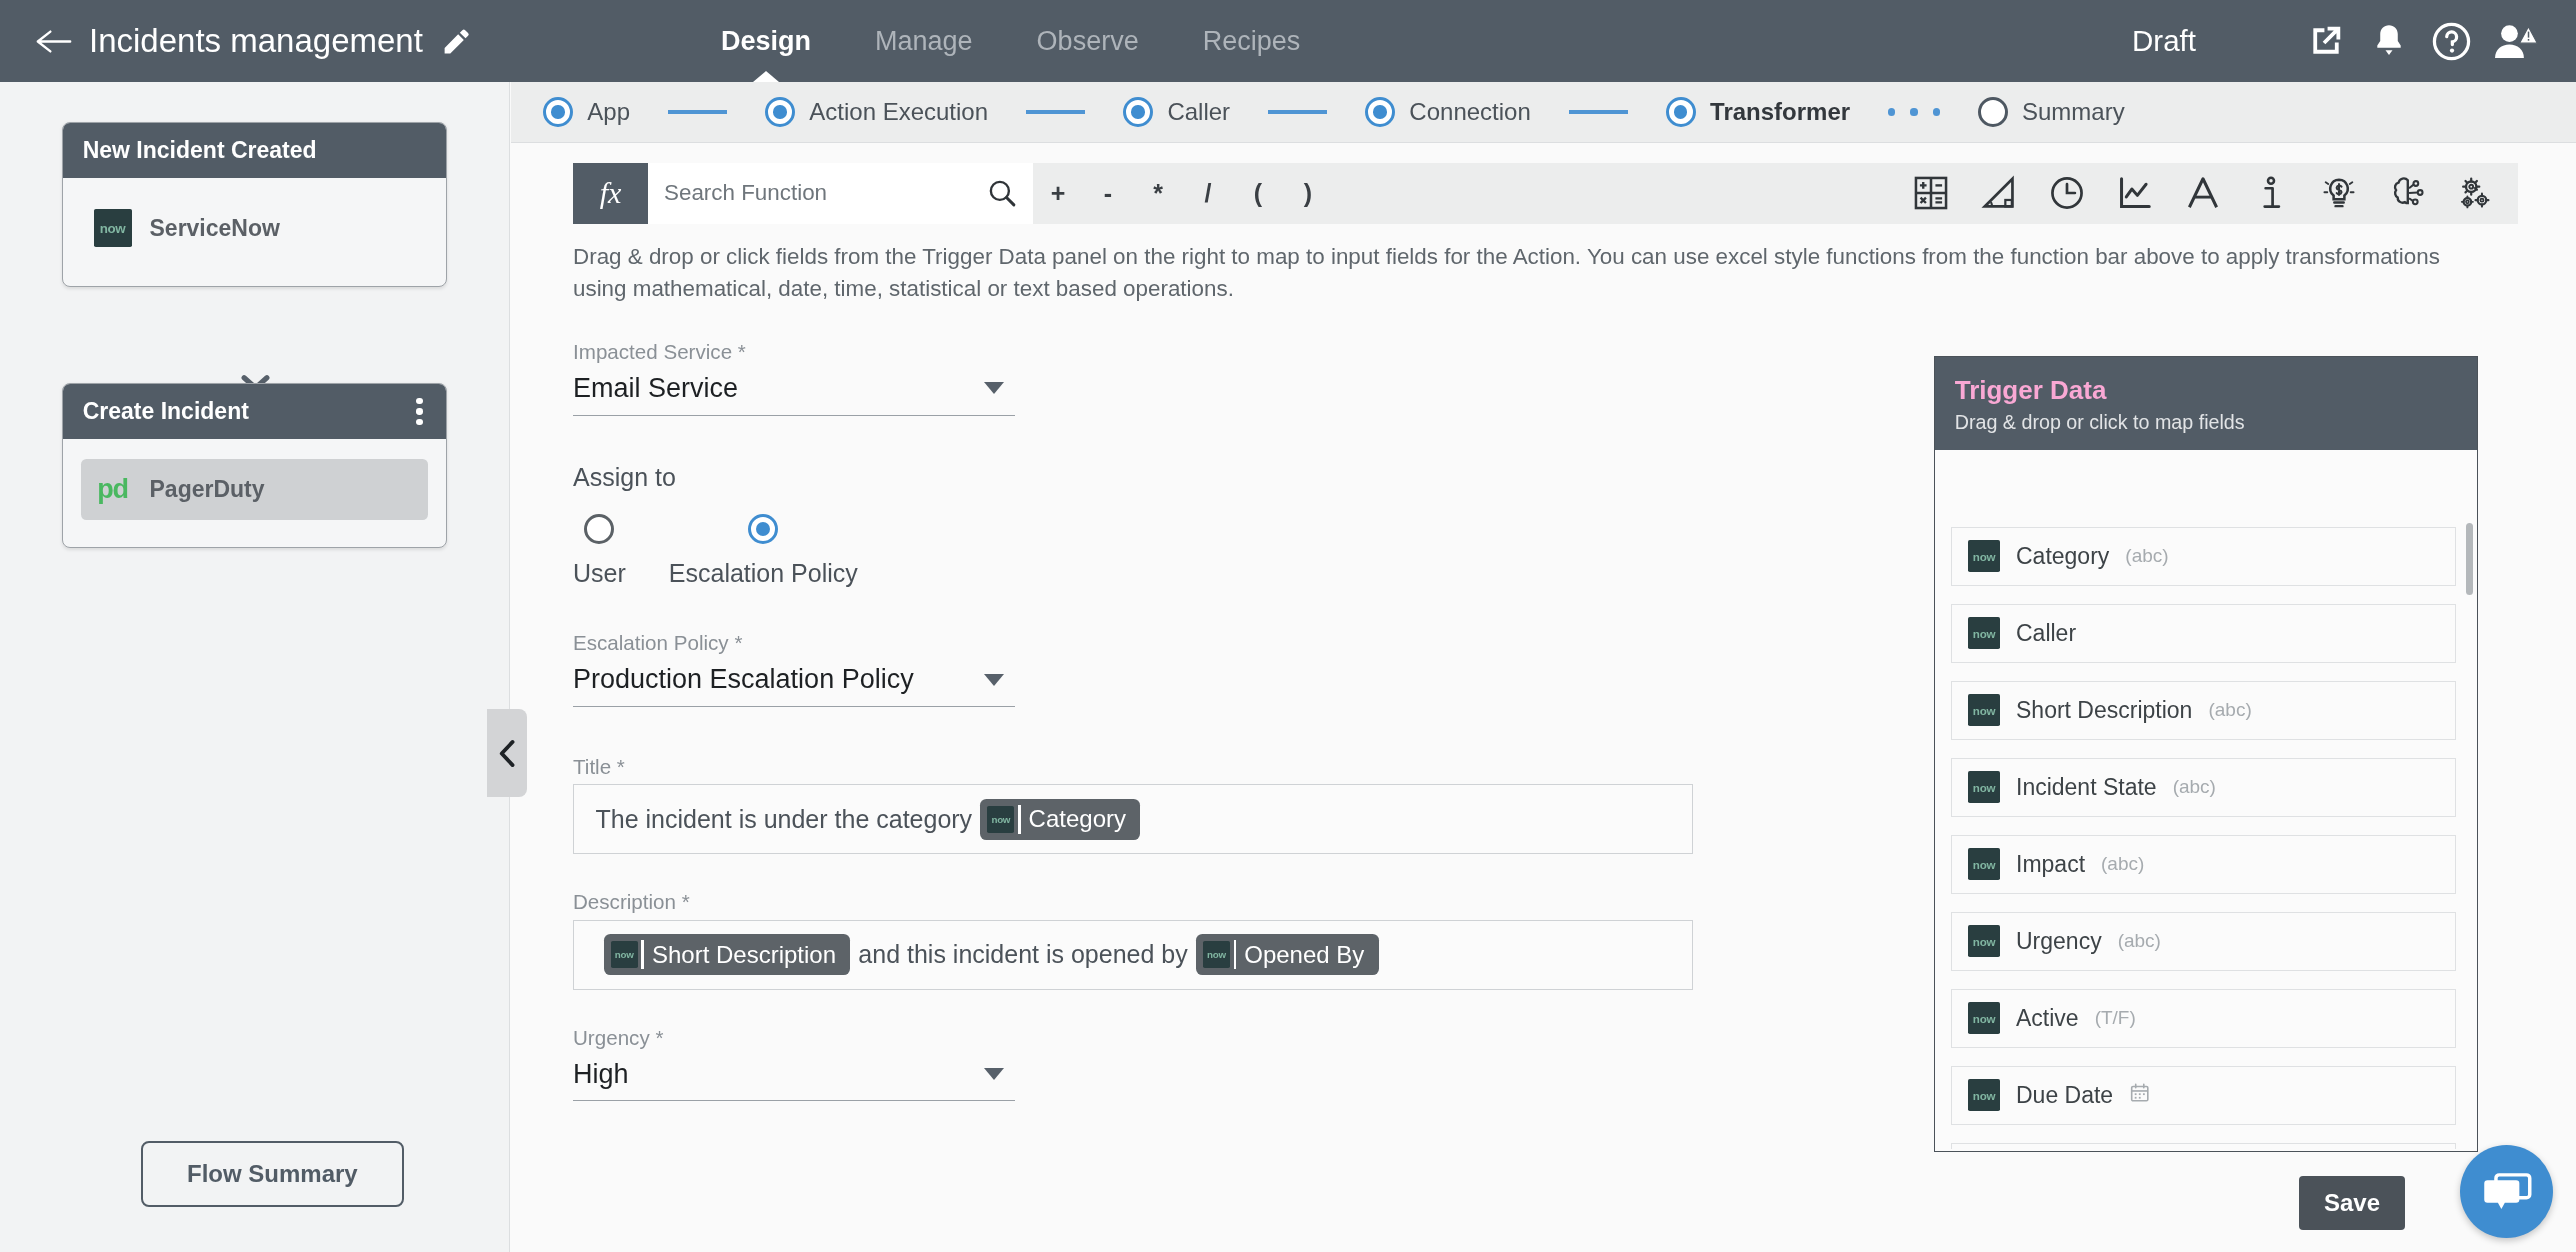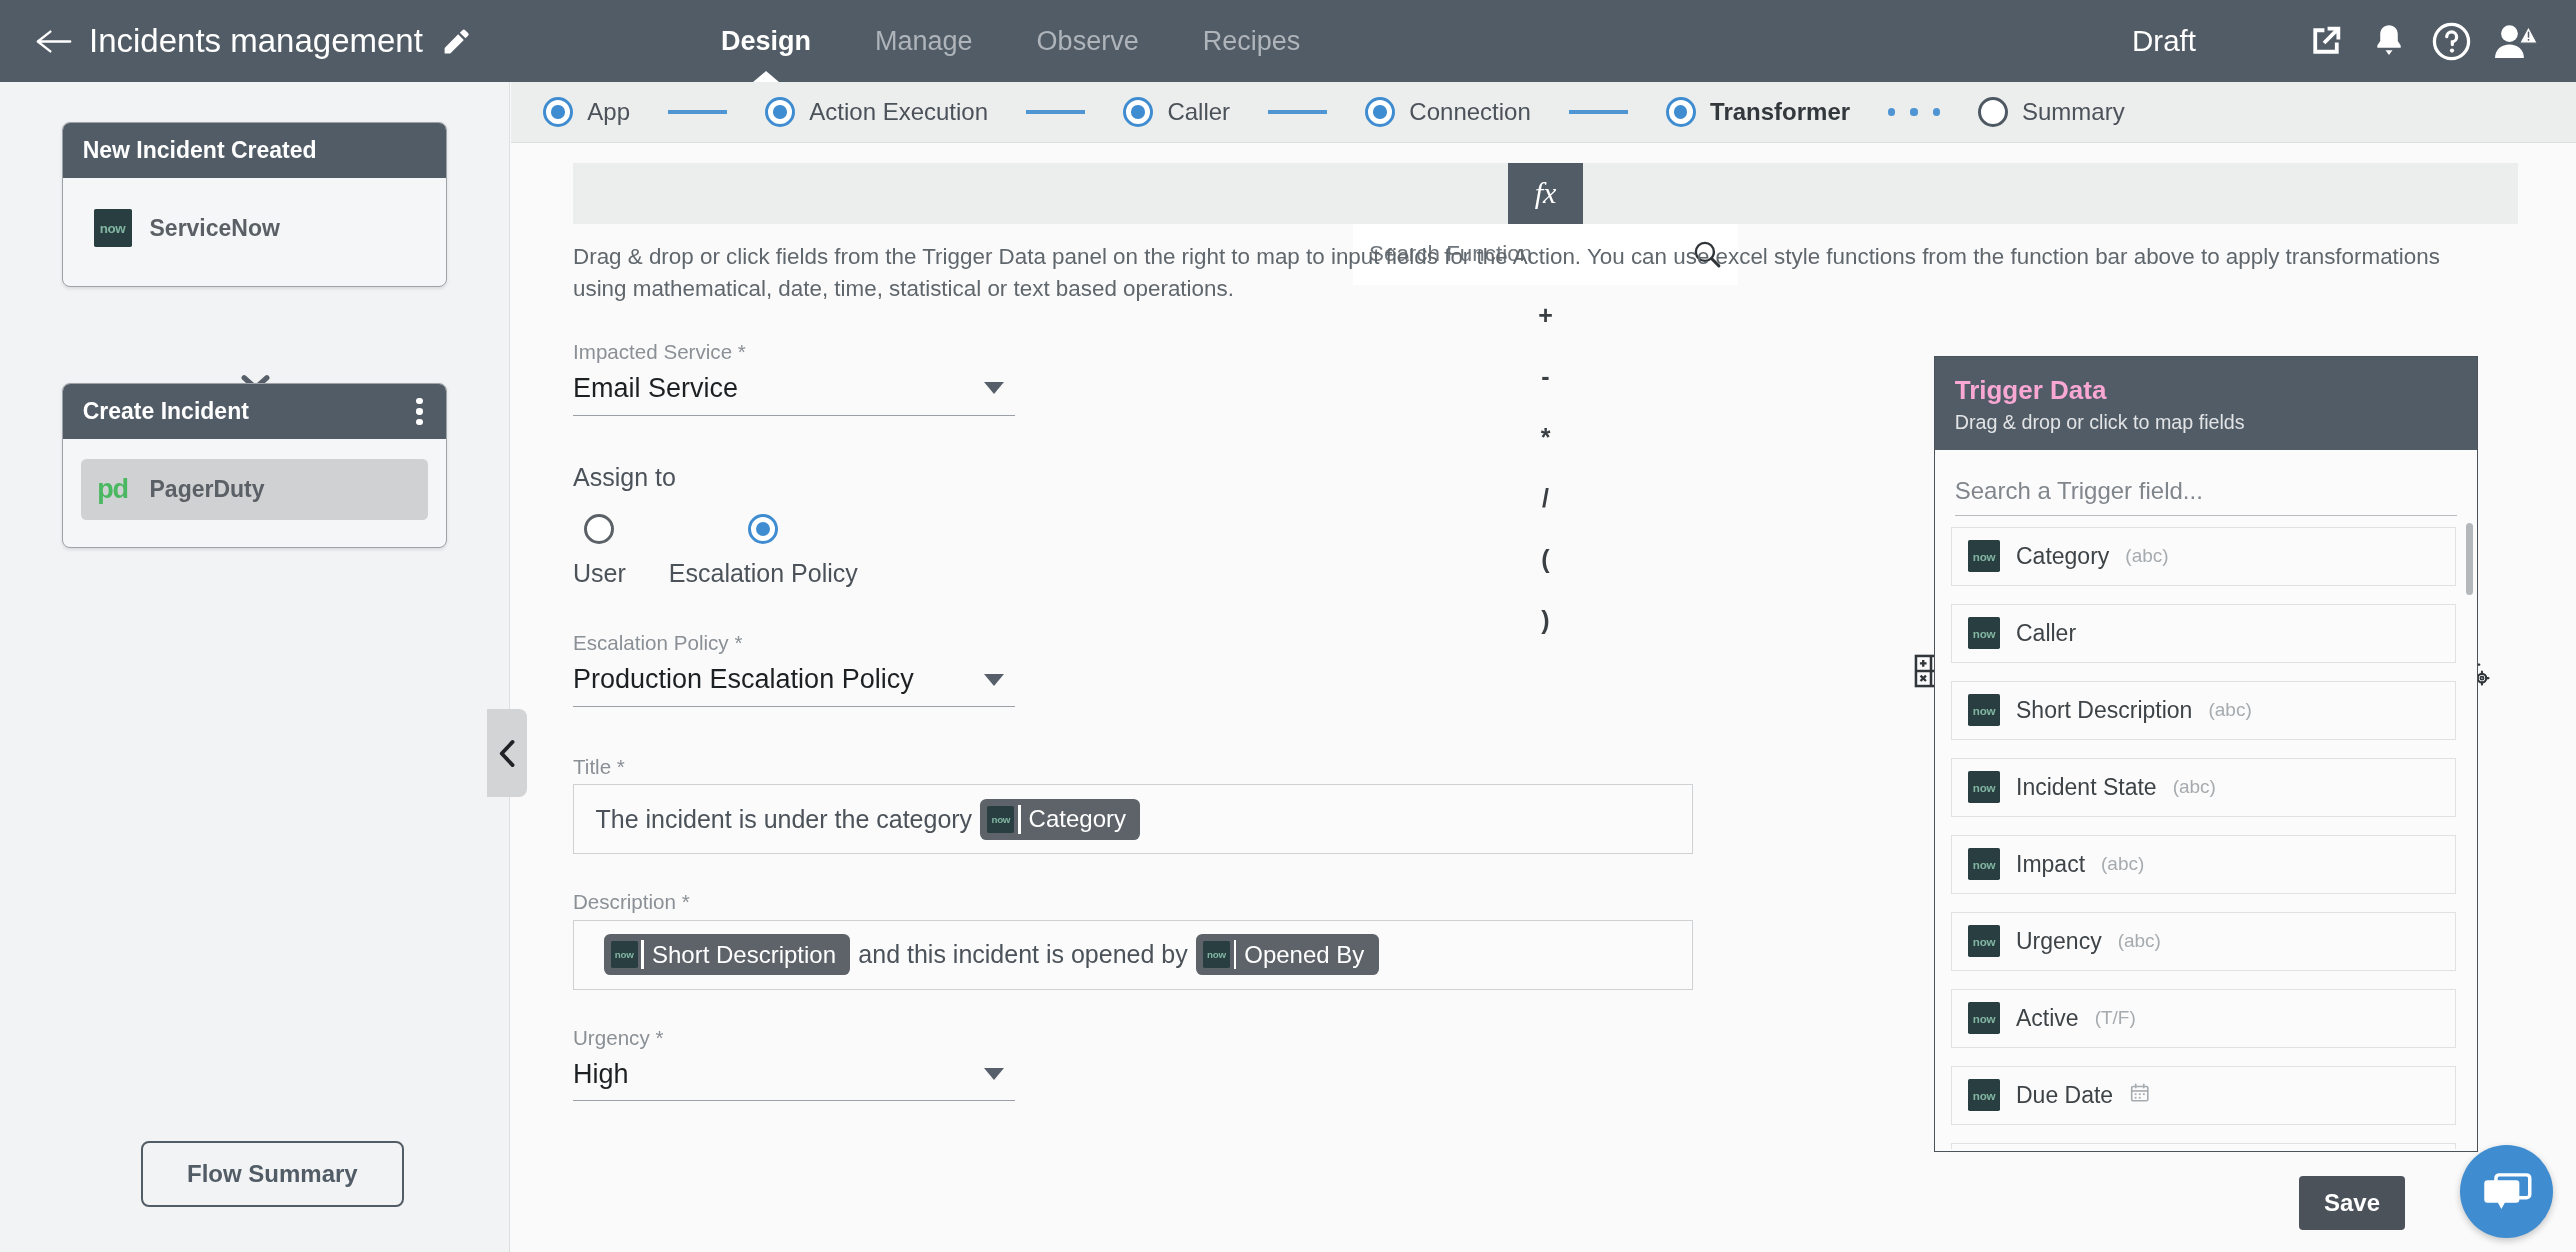--- a/index.html
+++ b/index.html
@@ -128,21 +128,21 @@
   .step-dots { display: flex; gap: 15px; margin: 0 38px; }
   .step-dots i { width: 7.2px; height: 7.2px; border-radius: 50%; background: #4f95d4; display: block; }
 
   
   #main {
     position: absolute; left: 511px; top: 143px; width: 2065px; height: 1109px;
     background: #fafafa;
   }
   #fn-bar {
     position: absolute; left: 62px; top: 19.7px; width: 1945px; height: 61px;
-    background: #eceded; display: flex; align-items: center; flex-direction: column;
+    background: #eceded; display: flex; align-items: center;
   }
   #fx-btn {
     width: 75px; height: 61px; background: #525c66; color: #fff;
     display: flex; align-items: center; justify-content: center;
     font-family: "Liberation Serif", serif; font-style: italic;
     font-size: 30px; cursor: pointer; flex: none;
   }
   #fn-search {
     width: 385px; height: 61px; background: #ffffff; display: flex;
     align-items: center; padding: 0 16px; flex: none;
@@ -575,23 +575,20 @@
       </div>
 
     </div>
   </div>
 
   <div id="trigger-panel">
     <div id="tp-head">
       <div id="tp-title">Trigger Data</div>
       <div id="tp-sub">Drag &amp; drop or click to map fields</div>
     </div>
-    <div id="tp-search">
-      <span>Search a Trigger field...</span>
-    </div>
     <div id="tp-list">
 
       <div class="tp-item">
         <span class="tp-ico">now</span>
         <span class="tp-name">Category</span>
         <span class="tp-type">(abc)</span>
       </div>
 
       <div class="tp-item">
         <span class="tp-ico">now</span>

